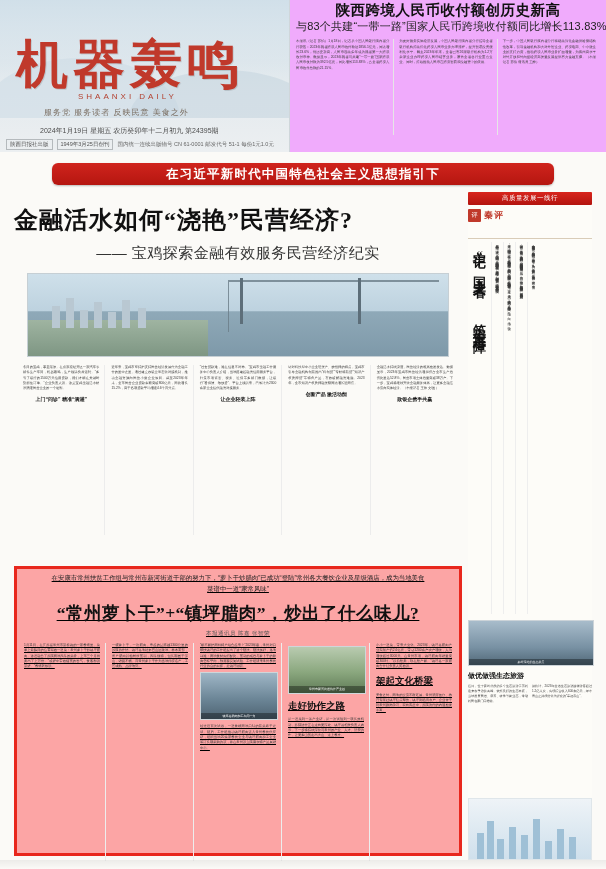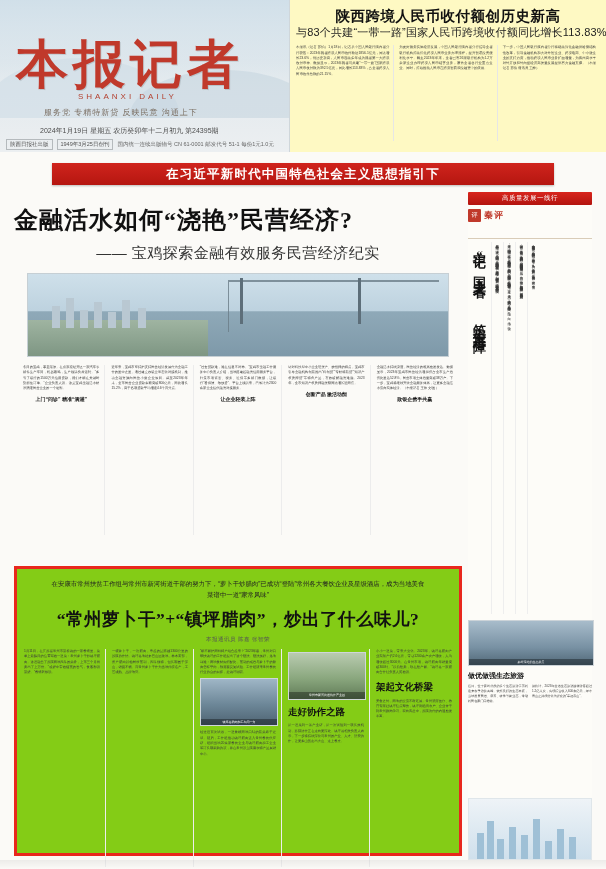--- a/index.html
+++ b/index.html
@@ -113,22 +113,22 @@
     font-size: 5.5px;
     color: #666;
     white-space: nowrap;
   }
 
   
   .leadnews {
     position: relative;
     width: 316px;
     height: 152px;
-    background: #fef9c3;
-    padding: 8px 6px 0 6px;
+    background: #f0abfc;
+    padding: 2px 6px 0 6px;
     box-sizing: border-box;
   }
   .lead-headline {
     font-family: "Liberation Serif", serif;
     font-weight: 700;
     font-size: 14.5px;
     color: #111;
     text-align: center;
     letter-spacing: .5px;
     line-height: 1.2;
@@ -160,21 +160,21 @@
     padding-right: 4px;
   }
   .lead-col:last-child { border-right: none; }
 
   
   .redbanner {
     position: absolute;
     top: 163px; left: 52px;
     width: 502px; height: 22px;
     background: linear-gradient(180deg,#d0241d 0%, #b51610 100%);
-    border-radius: 0;
+    border-radius: 6px;
     display: flex;
     align-items: center;
     justify-content: center;
     box-shadow: 0 1px 2px rgba(0,0,0,.25);
   }
   .redbanner::before, .redbanner::after {
     content: "";
     position: absolute;
     top: 4px;
     width: 14px; height: 14px;
@@ -296,22 +296,23 @@
   }
 
   
   .feature2 {
     position: absolute;
     top: 374px; left: 0;
     width: 448px;
     height: 290px;
     border: 3px solid #e8271d;
     box-sizing: border-box;
-    background: #84cc16;
-    padding: 8px 7px;
+    background: #fca5a5;
+    padding: 2px 7px;
+    text-decoration: underline;
   }
   .f2-kicker {
     font-size: 6.4px;
     line-height: 1.65;
     color: #222;
     text-align: center;
     padding: 2px 26px 0 26px;
   }
   .f2-title {
     margin-top: 7px;
@@ -512,23 +513,23 @@
 <body>
 
 <div class="page">
 
   <div class="topstrip">
 
     <div class="masthead">
       <div class="skyline"></div>
       <div class="hill"></div>
       <div class="hill2"></div>
-      <div class="paper-title">本报记者</div>
+      <div class="paper-title">机器轰鸣</div>
       <div class="paper-title-en">SHAANXI DAILY</div>
-      <div class="paper-slogan">服务党 专精特新贷    反映民意 沟通上下</div>
+      <div class="paper-slogan">服务党 服务读者    反映民意 美食之外</div>
       <div class="paper-date">2024年1月19日  星期五  农历癸卯年十二月初九  第24395期</div>
       <div class="masthead-footer">
         <span class="box">陕西日报社出版</span>
         <span class="box">1949年3月25日创刊</span>
         <span class="txt">国内统一连续出版物号 CN 61-0001  邮发代号 51-1  每份1元1.0元</span>
       </div>
     </div>
 
     <div class="leadnews">
       <div class="lead-headline">陕西跨境人民币收付额创历史新高</div>

